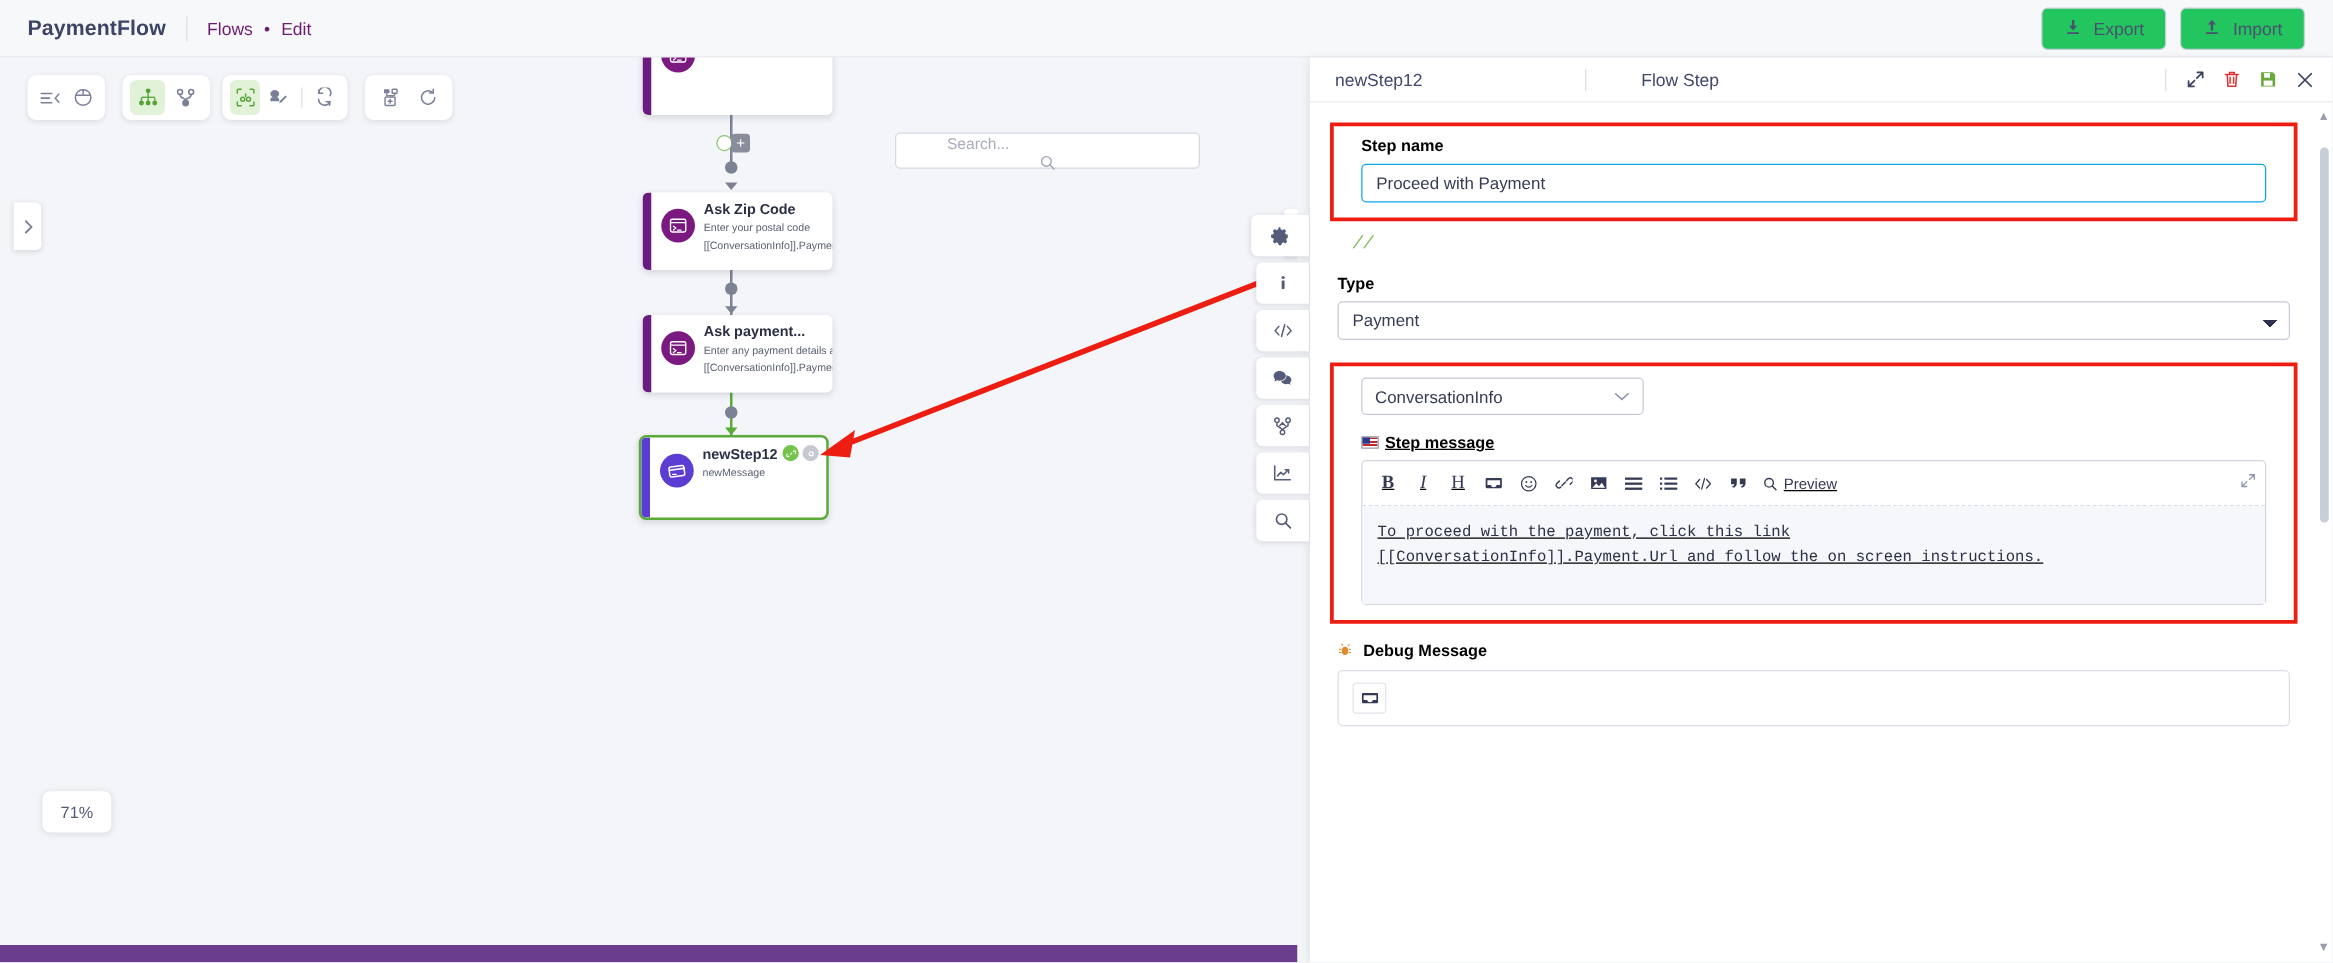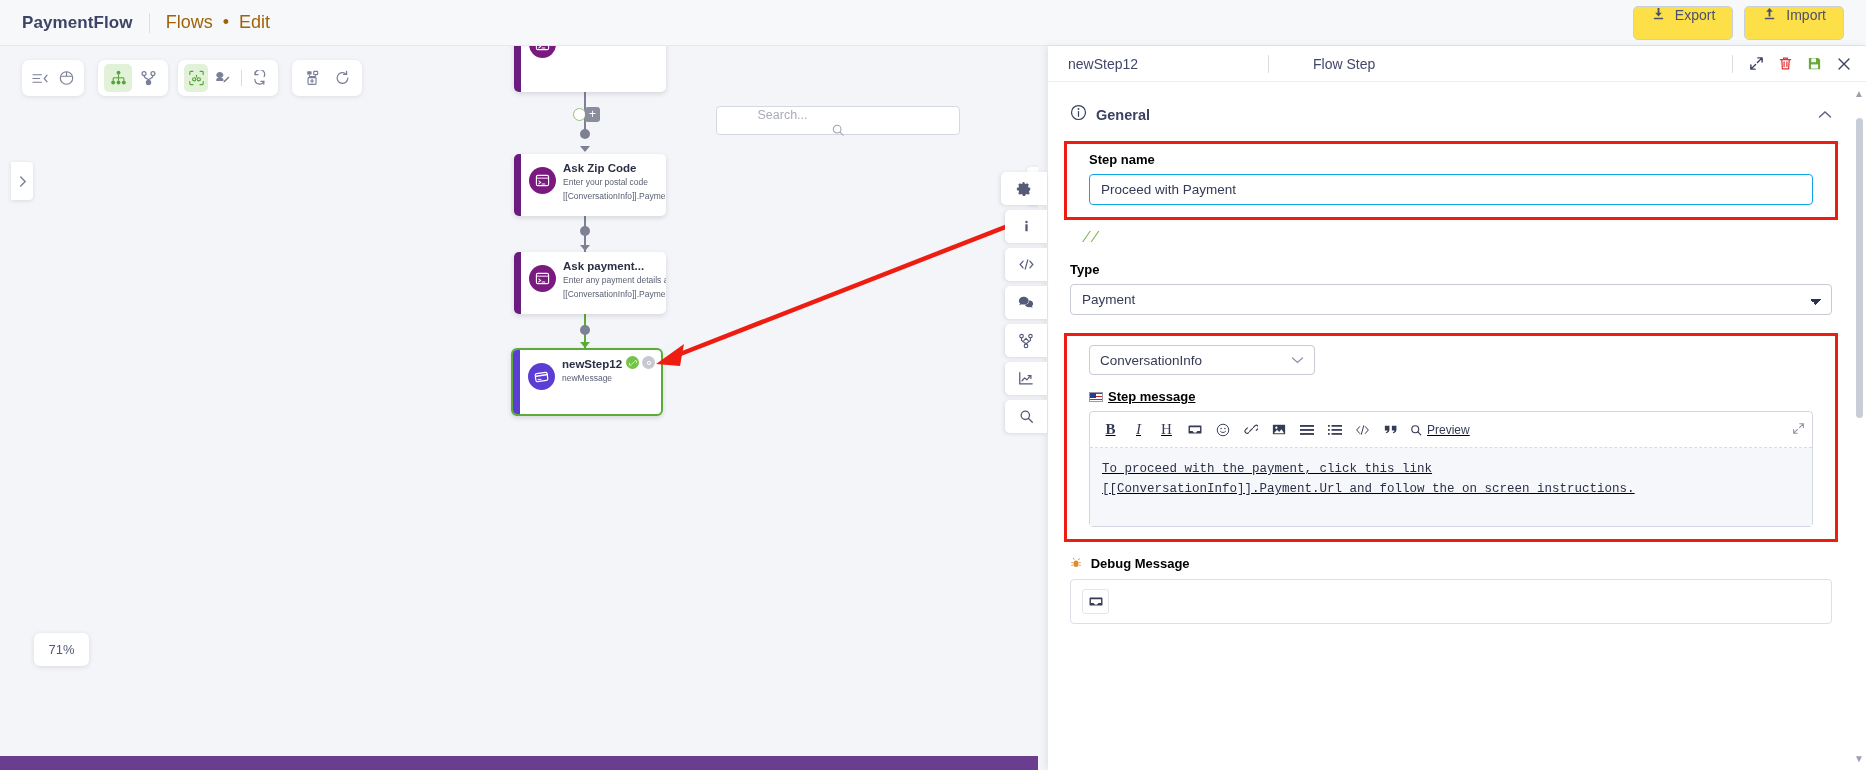--- a/index.html
+++ b/index.html
@@ -15,27 +15,27 @@
   
   .topbar {
     position: absolute; top: 0; left: 0; right: 0; height: 46px;
     background: #f7f8fa; border-bottom: 1px solid #e6e8ed;
     display: flex; align-items: center; padding: 0 22px;
   }
   .brand {
     font-size: 17px; font-weight: bold; color: #3d4465; letter-spacing: .1px;
   }
   .brand-sep { width: 1px; height: 20px; background: #dcdfe6; margin: 0 16px; }
-  .crumbs { font-size: 18px; color: #a16207; }
+  .crumbs { font-size: 14px; color: #701a75; }
   .crumbs .dot { margin: 0 5px; }
   .topbar-spacer { flex: 1; }
   .tbtn {
-    display: flex; align-items: flex-start; gap: 9px;
+    display: flex; align-items: center; gap: 9px;
     height: 34px; padding: 0 17px; margin-left: 11px;
-    border: 1px solid #c9cedb; border-radius: 5px; background: #fde047;
+    border: 1px solid #c9cedb; border-radius: 5px; background: #22c55e;
     font-size: 14px; color: #4a5070; cursor: pointer;
   }
   .tbtn svg { display: block; }
 
   
   .toolgroup {
     position: absolute; top: 60px; height: 36px;
     background: #fff; border-radius: 7px;
     box-shadow: 0 1px 4px rgba(40,45,70,.11);
     display: flex; align-items: center; padding: 0 6px; gap: 2px;
@@ -604,35 +604,20 @@
         <span class="phead-btn">
           <svg width="16" height="16" viewBox="0 0 16 16" fill="none" stroke="#3b4160" stroke-width="1.4">
             <path d="M3 3l10 10M13 3L3 13" stroke-linecap="round"></path>
           </svg>
         </span>
       </div>
     </div>
 
     <div class="panel-body">
 
-      <div class="section-head">
-        <span>
-          <svg width="17" height="17" viewBox="0 0 18 18" fill="none" stroke="#3b4160" stroke-width="1.3">
-            <circle cx="9" cy="9" r="7.4"></circle>
-              <path d="M9 8v5" stroke-linecap="round"></path>
-              <circle cx="9" cy="5.3" r=".95" fill="#3b4160" stroke="none"></circle>
-          </svg>
-        </span>
-        <span class="section-title">General</span>
-        <span class="section-chev">
-          <svg width="14" height="10" viewBox="0 0 14 10" fill="none" stroke="#5b6180" stroke-width="1.4">
-            <path d="M1.5 7L7 2l5.5 5" stroke-linecap="round"></path>
-          </svg>
-        </span>
-      </div>
 
       <div class="box-red" style="margin:16px 16px 0 16px; padding:8px 0 12px 0;">
         <div class="field">
           <div class="field-label">Step name</div>
           <input class="text-input" value="Proceed with Payment" style="">
         </div>
       </div>
 
       <div class="comment-line">//</div>
 

